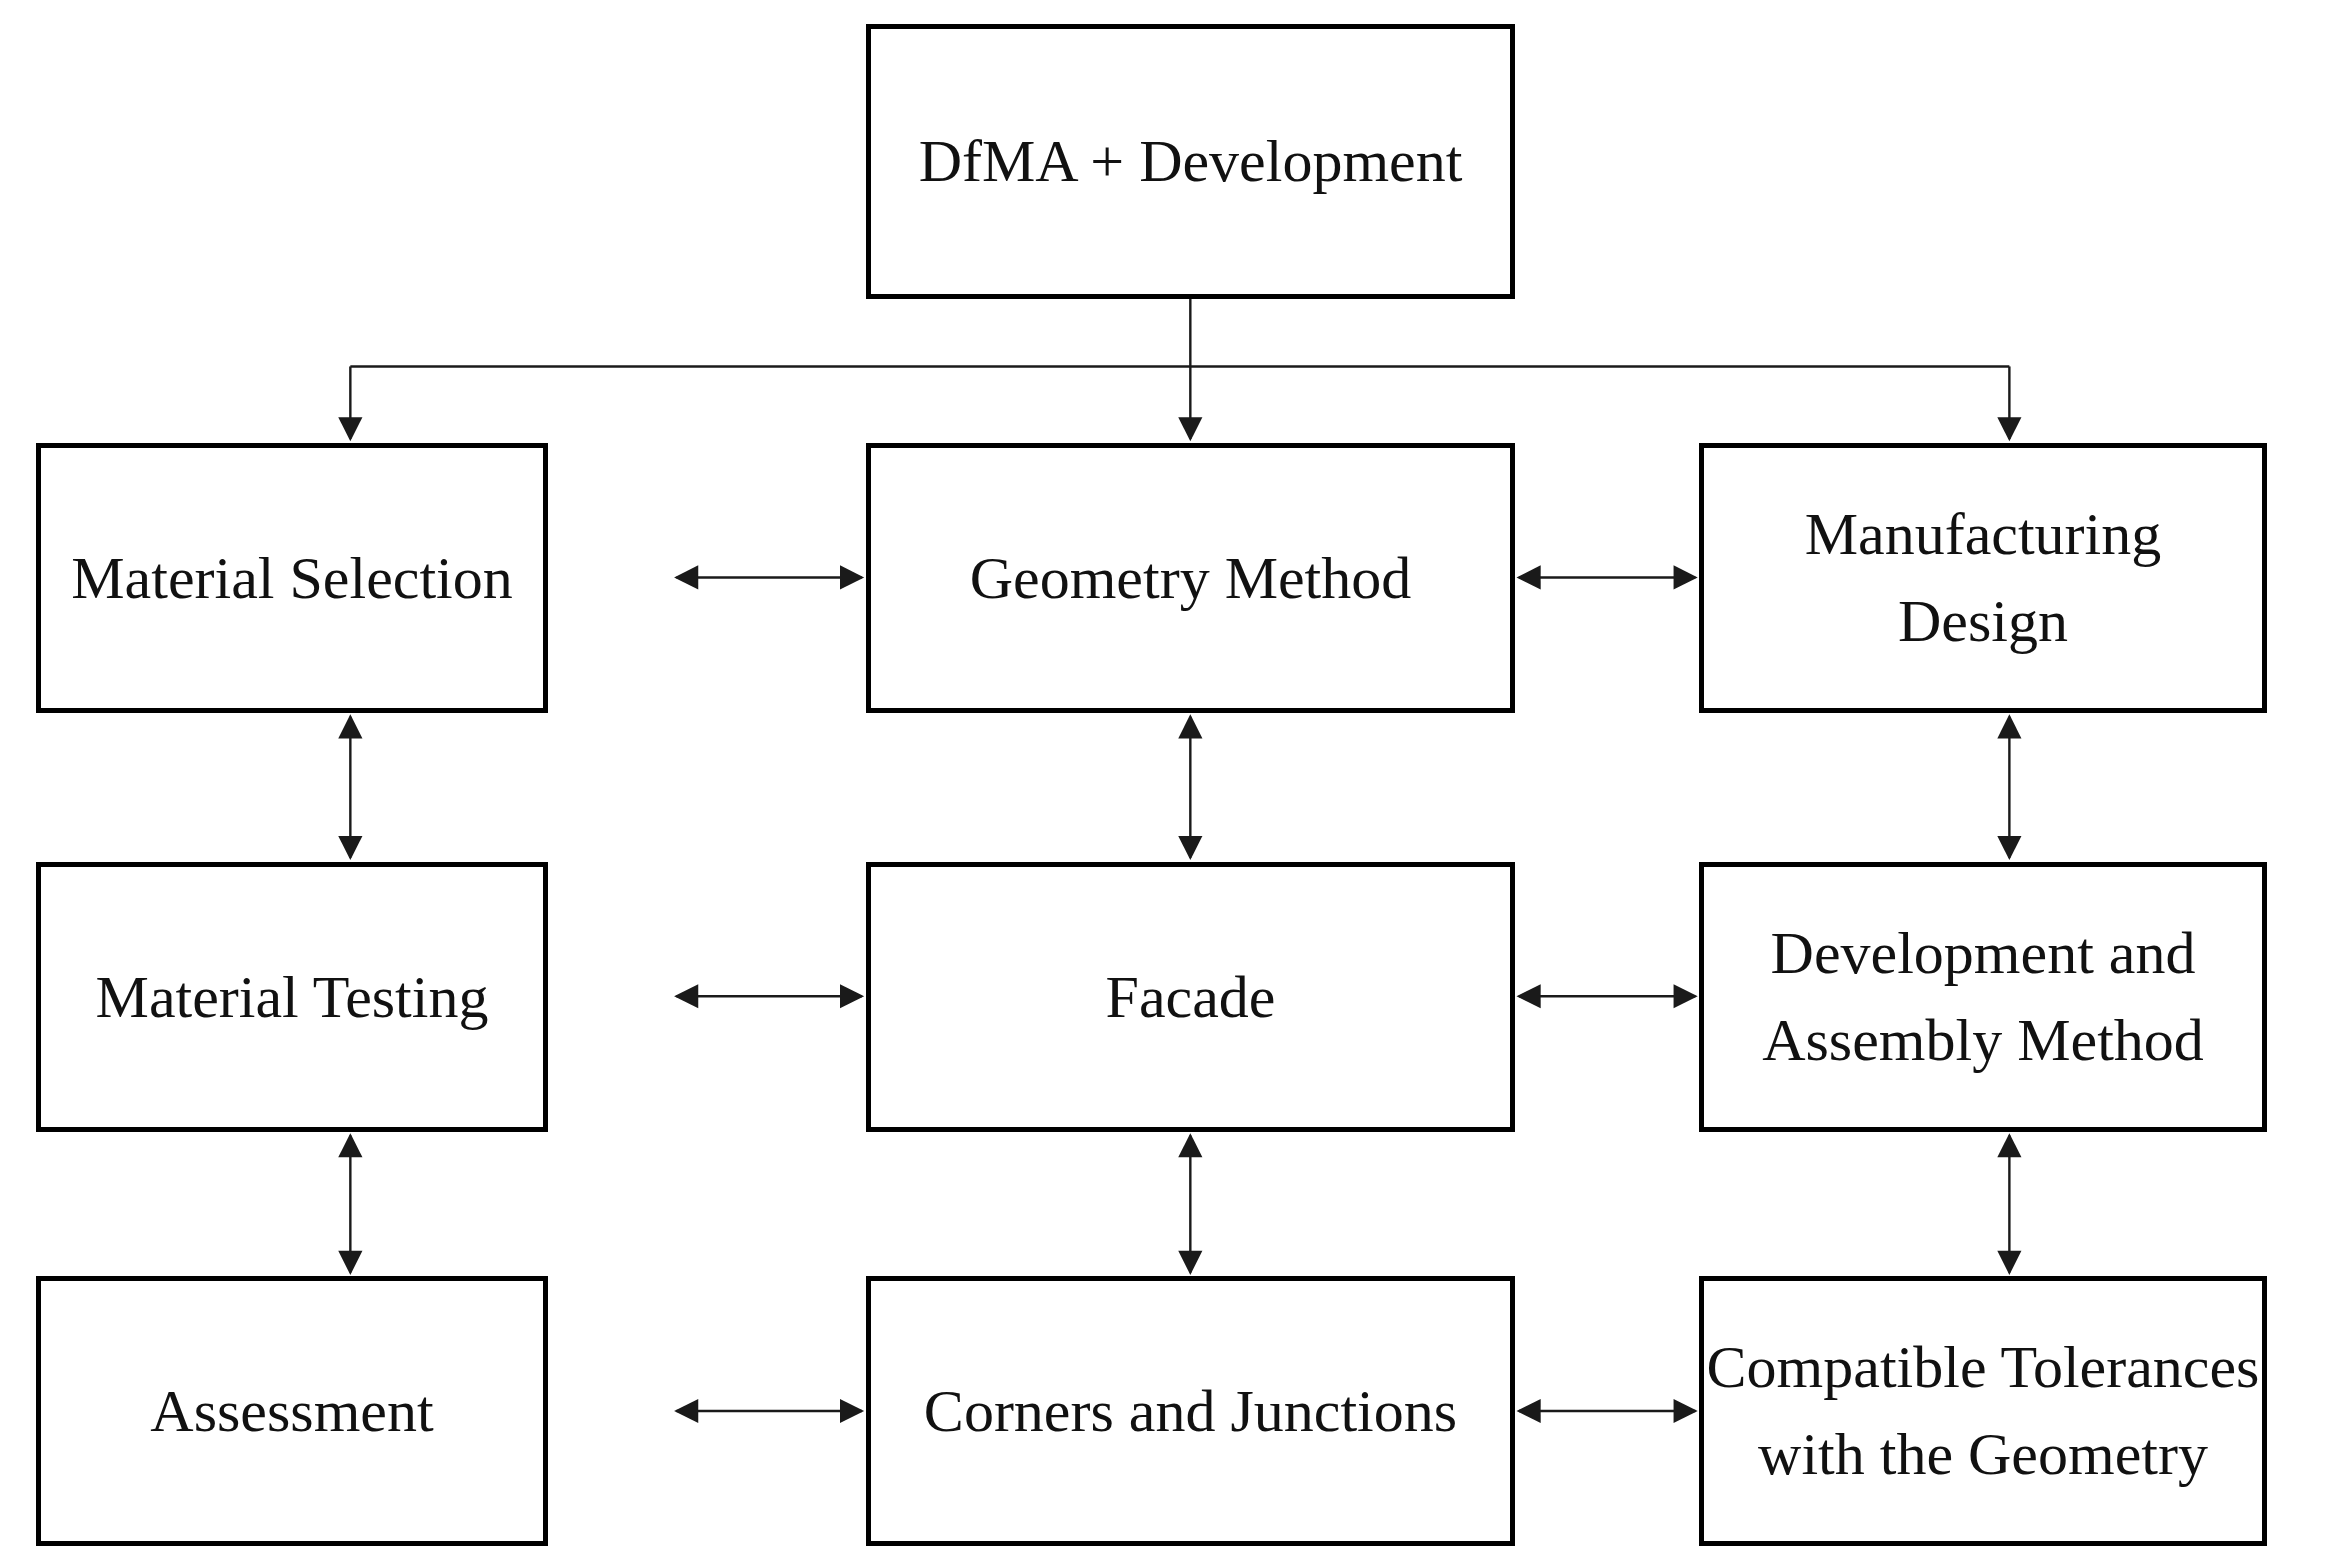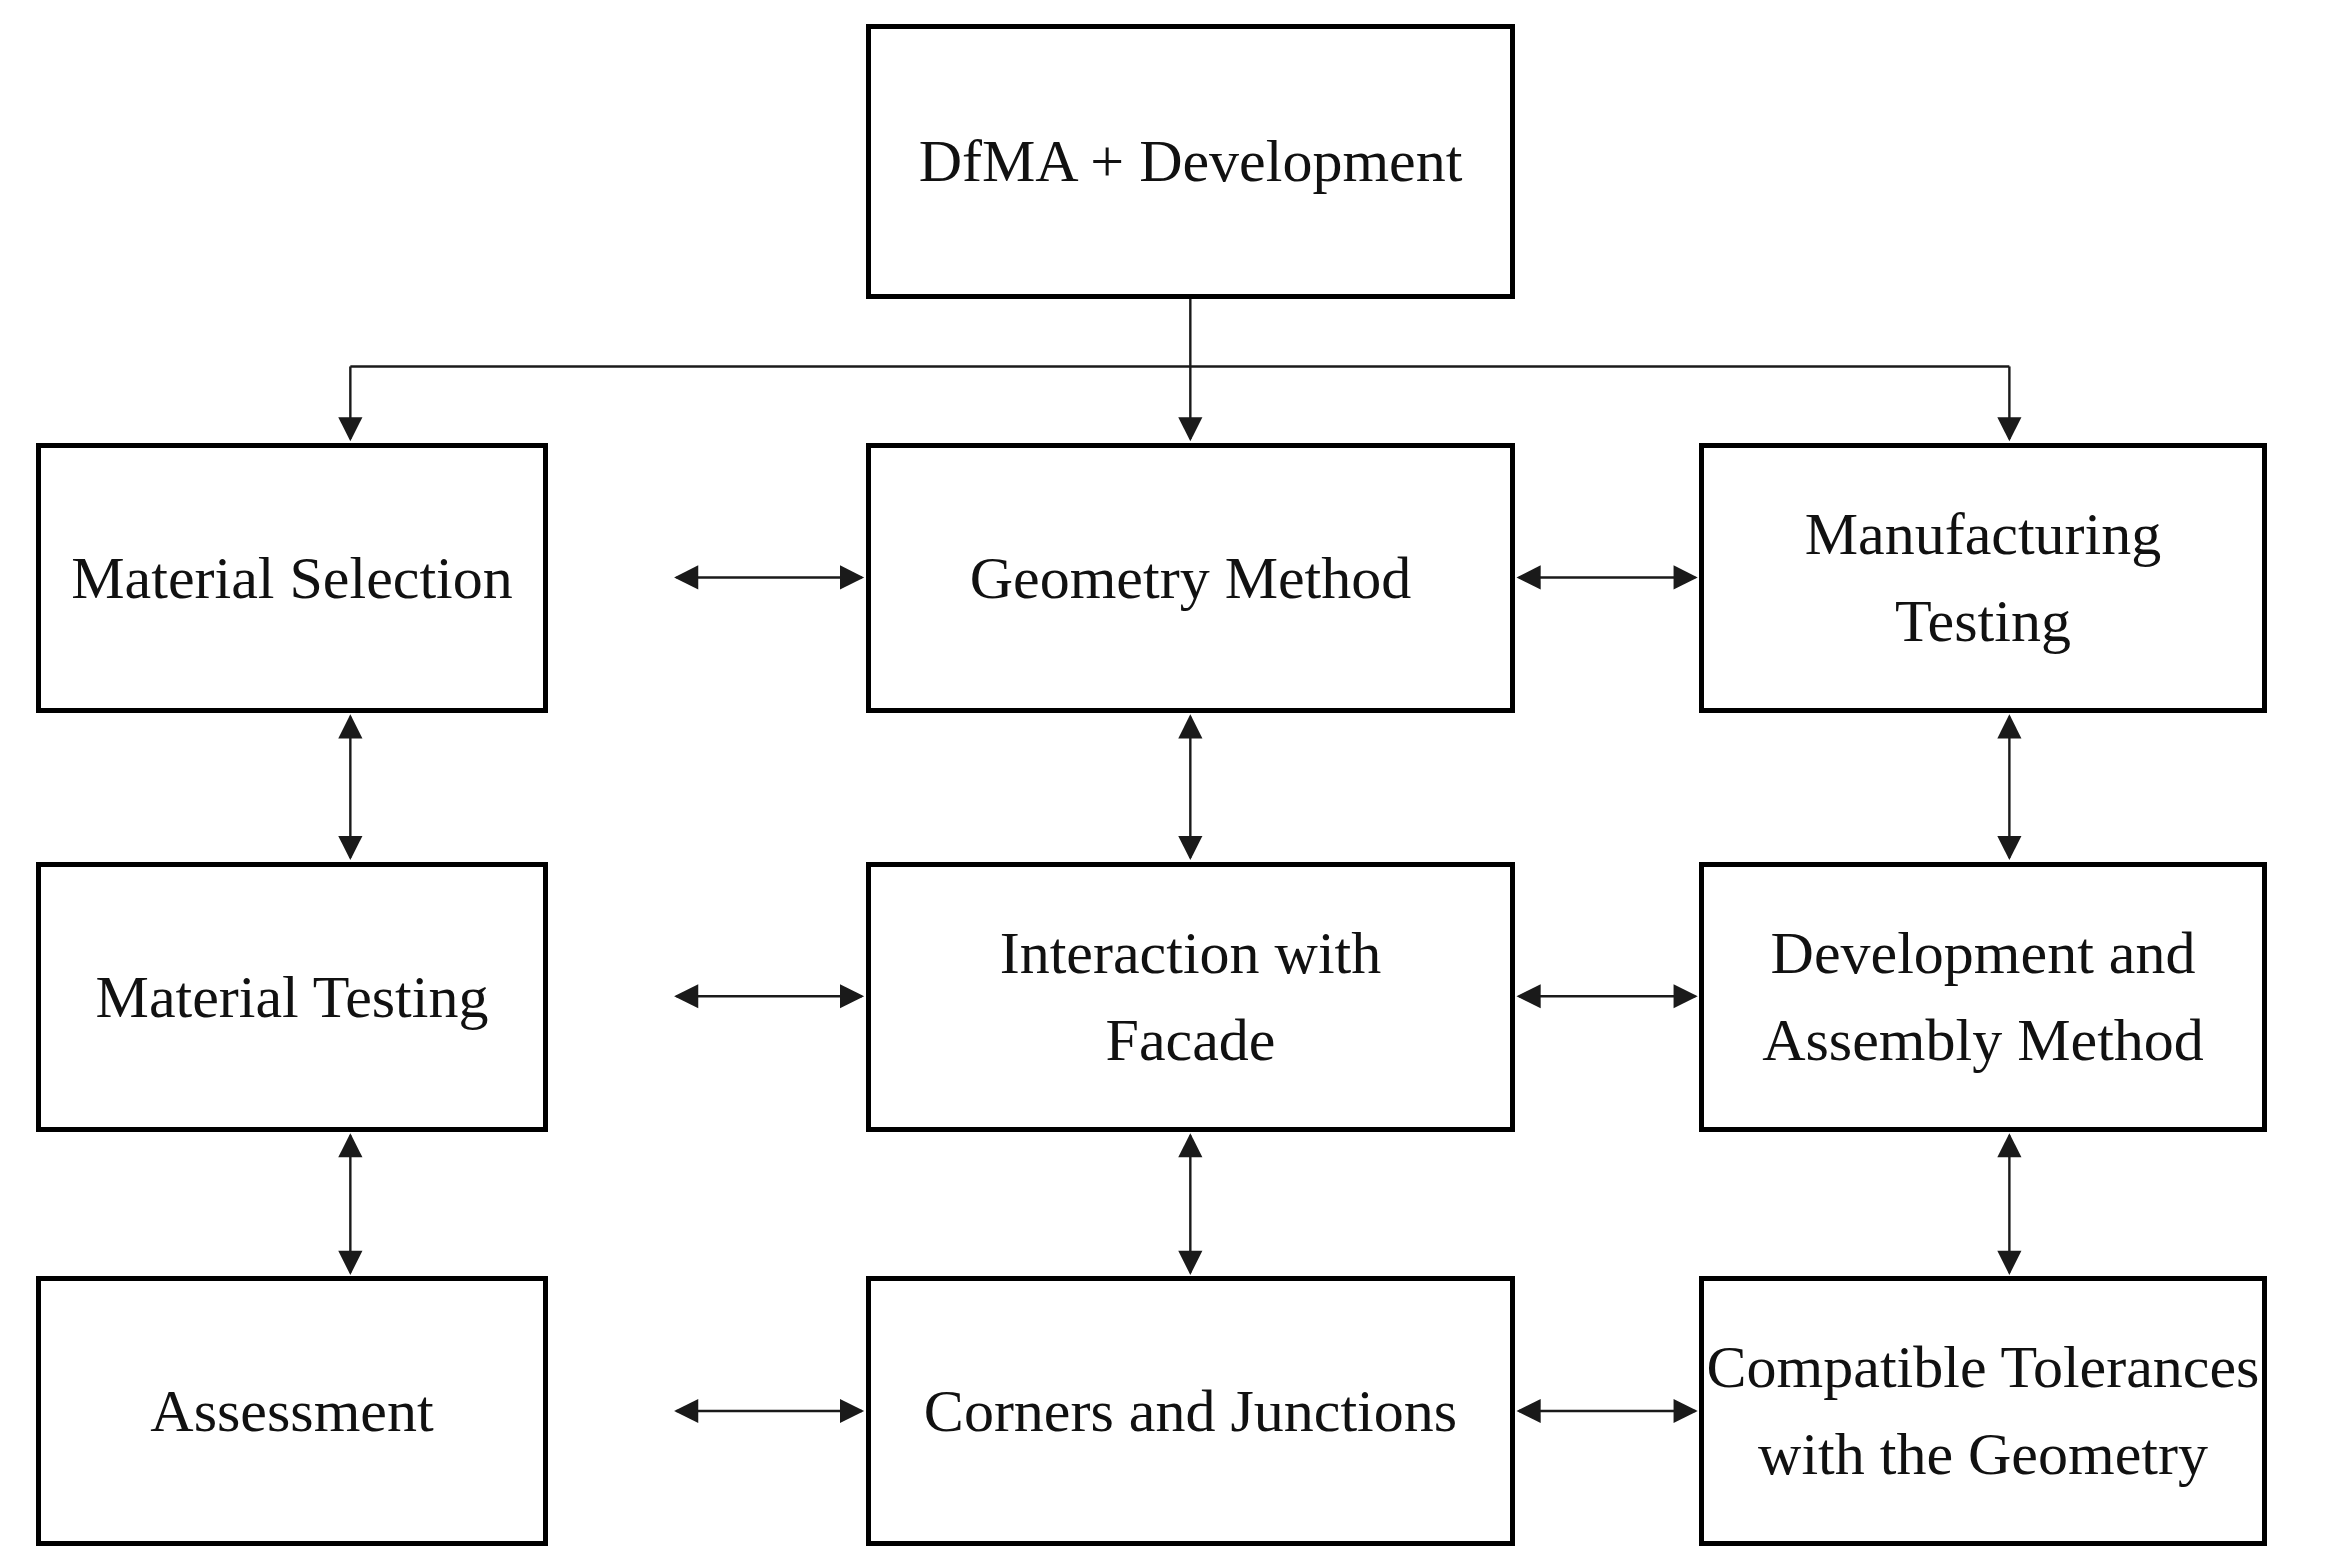--- a/index.html
+++ b/index.html
@@ -87,29 +87,28 @@
   <div class="node col-left row-2">
     <div class="line">Material Selection</div>
     <div class="line"></div>
   </div>
   <div class="node col-mid row-2">
     <div class="line">Geometry Method</div>
     <div class="line"></div>
   </div>
   <div class="node col-right row-2">
     <div class="line">Manufacturing</div>
-    <div class="line">Testing</div>
+    <div class="line">Design</div>
   </div>
 
   <div class="node col-left row-3">
     <div class="line">Material Testing</div>
     <div class="line"></div>
   </div>
   <div class="node col-mid row-3">
-    <div class="line">Interaction with</div>
     <div class="line">Facade</div>
   </div>
   <div class="node col-right row-3">
     <div class="line">Development and</div>
     <div class="line">Assembly Method</div>
   </div>
 
   <div class="node col-left row-4">
     <div class="line">Assessment</div>
   </div>

